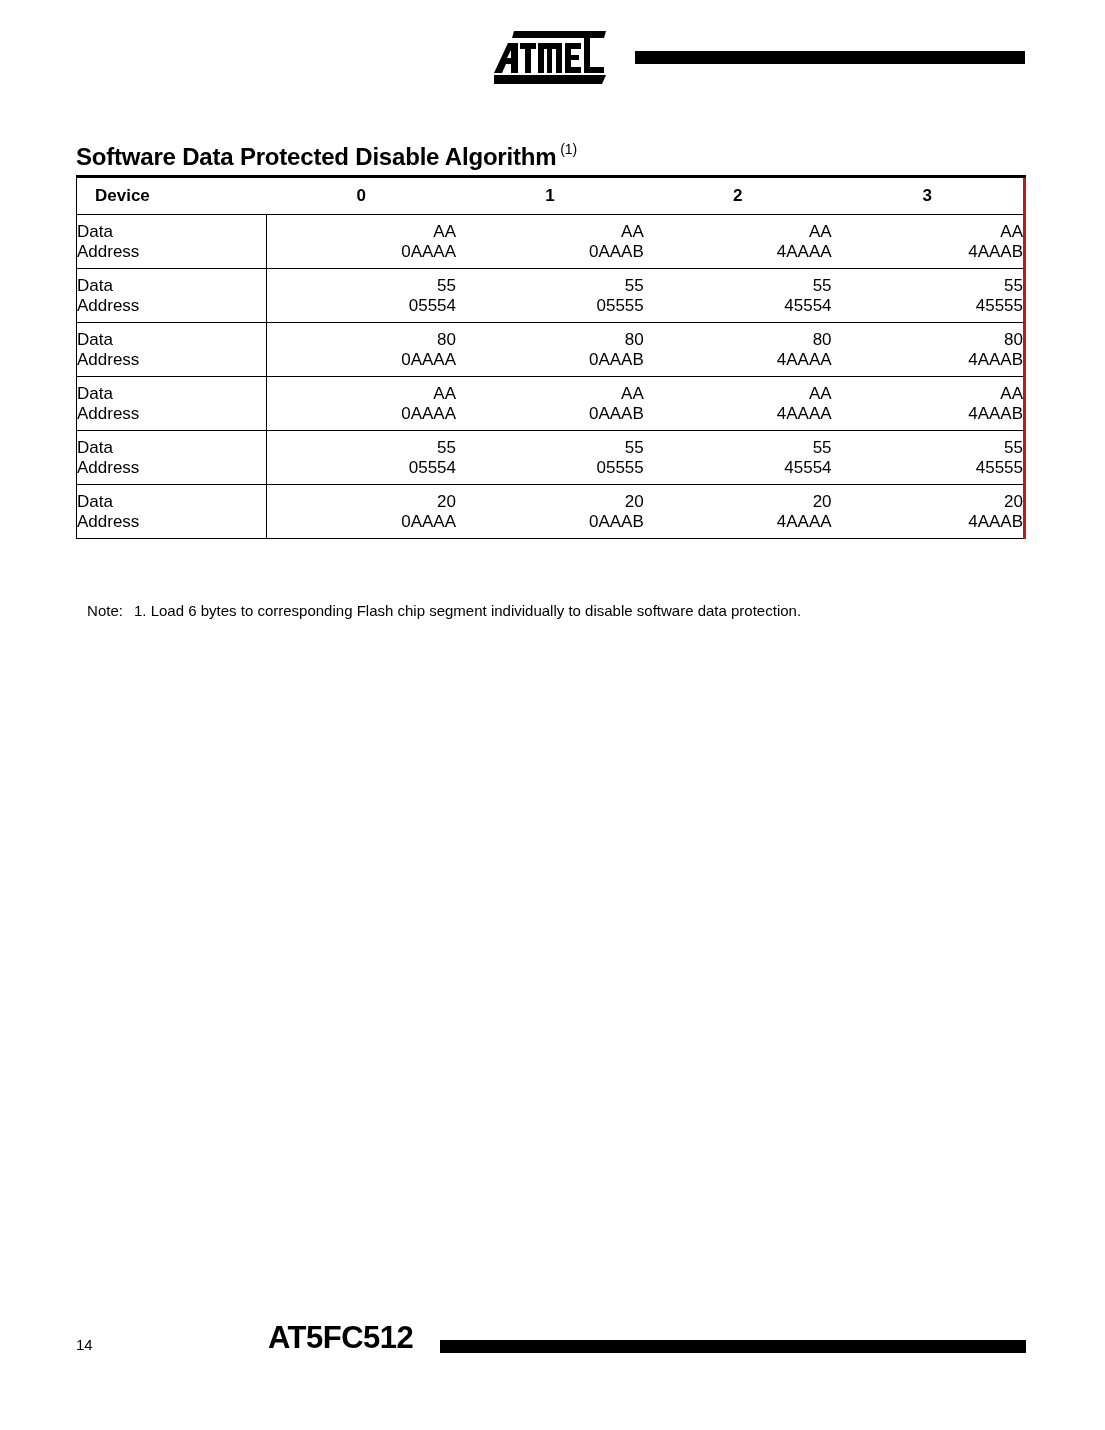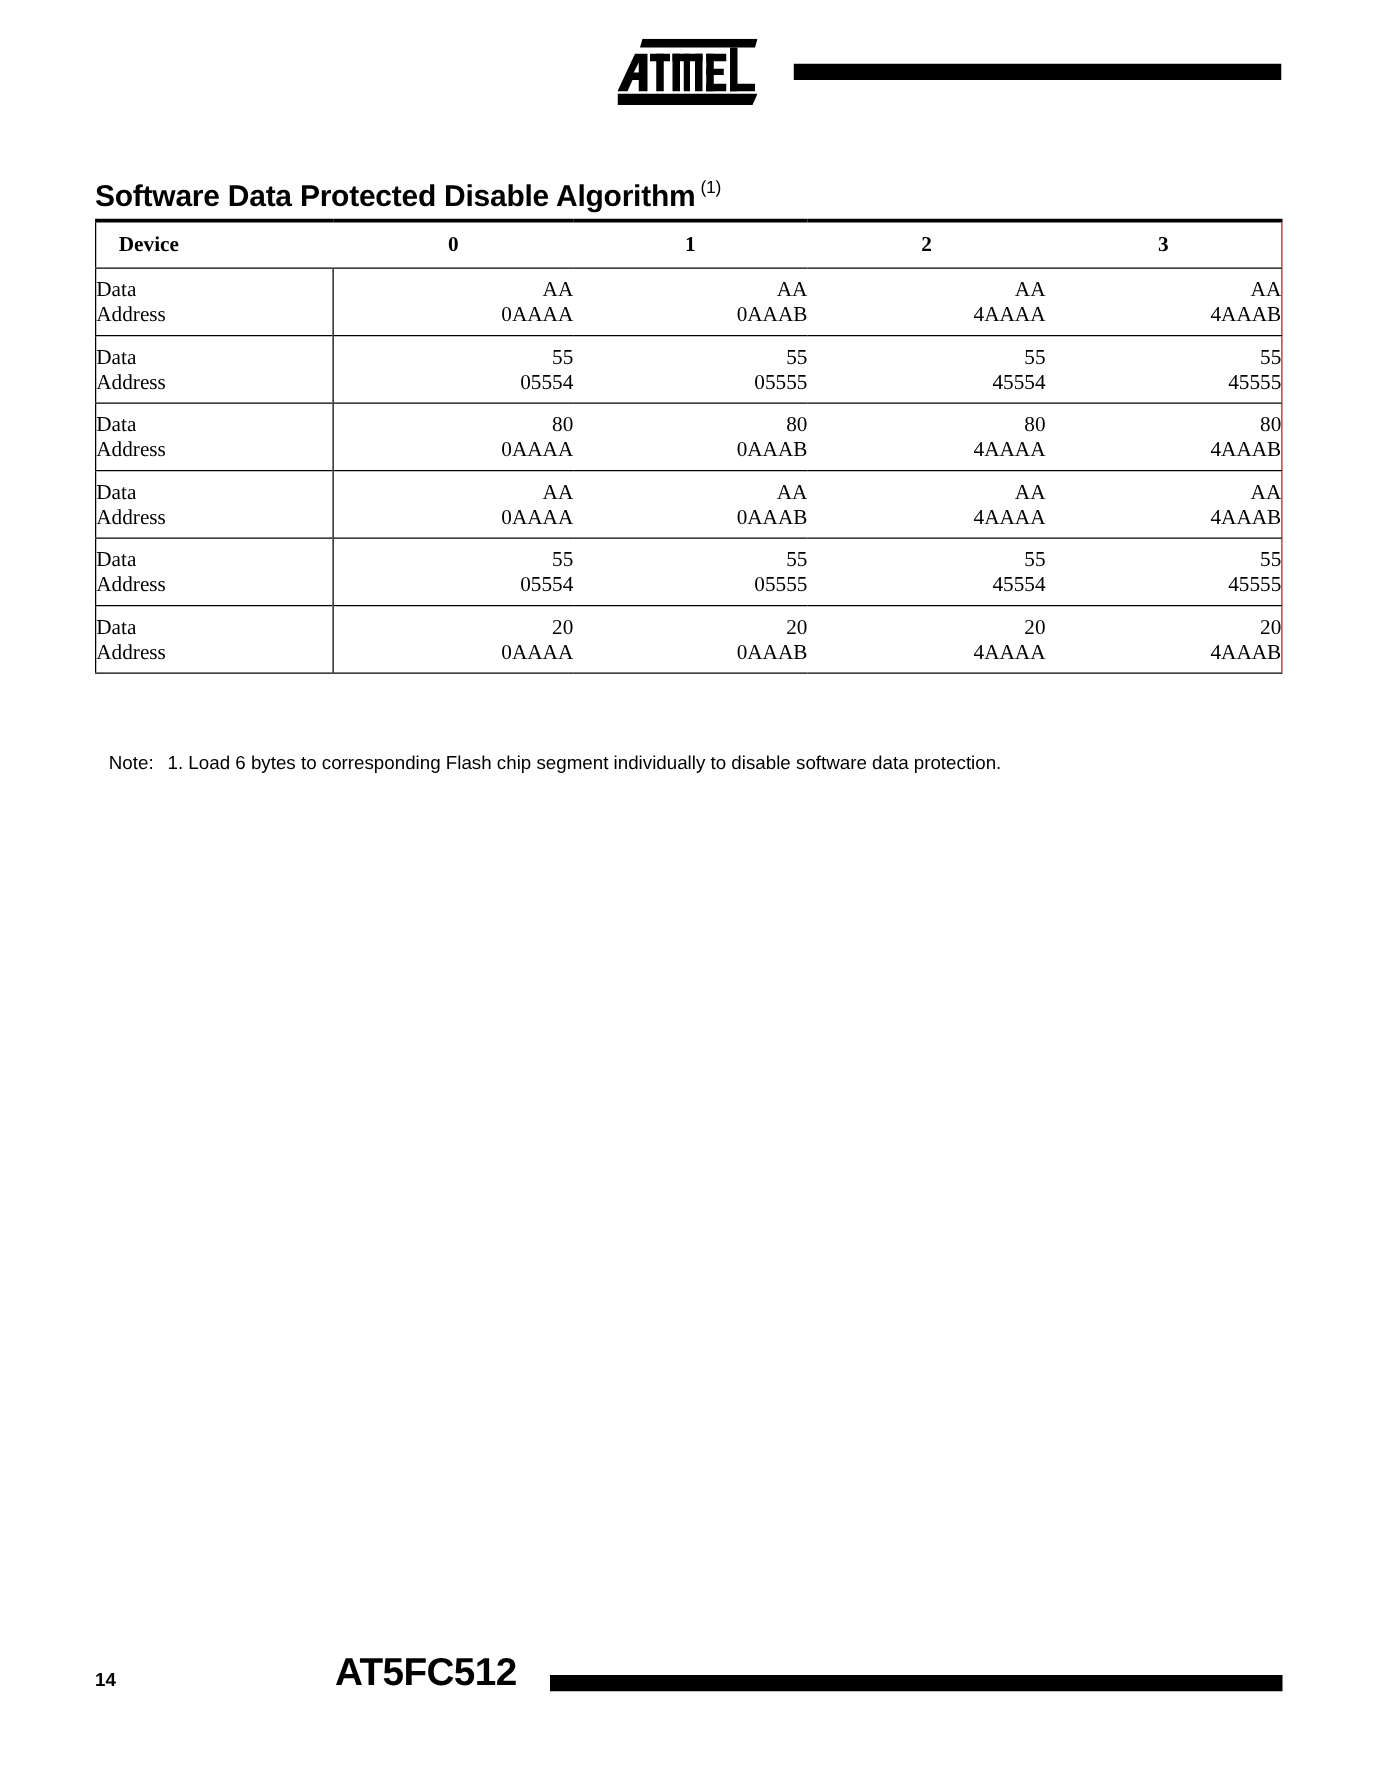--- a/index.html
+++ b/index.html
@@ -17,29 +17,29 @@
     table.algo {
       position: absolute; left: 76px; top: 175px; width: 950px;
       border-collapse: collapse; font-size: 17px;
     }
     table.algo thead tr { border-top: 3px solid #000; border-bottom: 1.5px solid #000; }
     table.algo thead th { height: 36px; font-weight: bold; text-align: center; padding: 0; vertical-align: middle; }
     table.algo thead th.first { text-align: left; padding-left: 18px; }
     table.algo tbody tr { border-bottom: 1px solid #000; }
     table.algo tbody td { height: 53px; text-align: right; vertical-align: middle; line-height: 20px; padding: 0; }
     table.algo tbody td.first { text-align: left; border-right: 1px solid #000; }
-    table.algo { border-left: 1px solid #000; border-right: 1px solid #b91c1c; font-family: Liberation Serif, serif; }
+    table.algo { border-left: 1px solid #000; border-right: 3px solid #b91c1c; }
     table.algo thead tr { border-left: none; }
     .cell-line { display: block; }
     col.c0 { width: 190px; }
     .note {
       position: absolute; left: 76px; top: 602px; font-size: 15px; white-space: nowrap; text-align: center;
     }
     .note .label { display: inline-block; width: 58px; }
-    .page-num { position: absolute; left: 76px; top: 1336px; font-size: 15px; font-weight: bold; }
+    .page-num { position: absolute; left: 76px; top: 1336px; font-size: 15px; font-weight: normal; }
     .part-num { position: absolute; left: 268px; top: 1320px; font-size: 31px; font-weight: bold; letter-spacing: -0.5px; text-align: right; }
     .bottom-rule { position: absolute; left: 440px; top: 1340px; width: 586px; height: 13px; background: #000; }
   </style>
 </head>
 <body>
 
 <div class="logo" title="ATMEL">
   <svg width="112" height="54" viewBox="0 0 112 54">
 
     <polygon points="20,0 112,0 110,7 18,7" fill="#000"></polygon>

